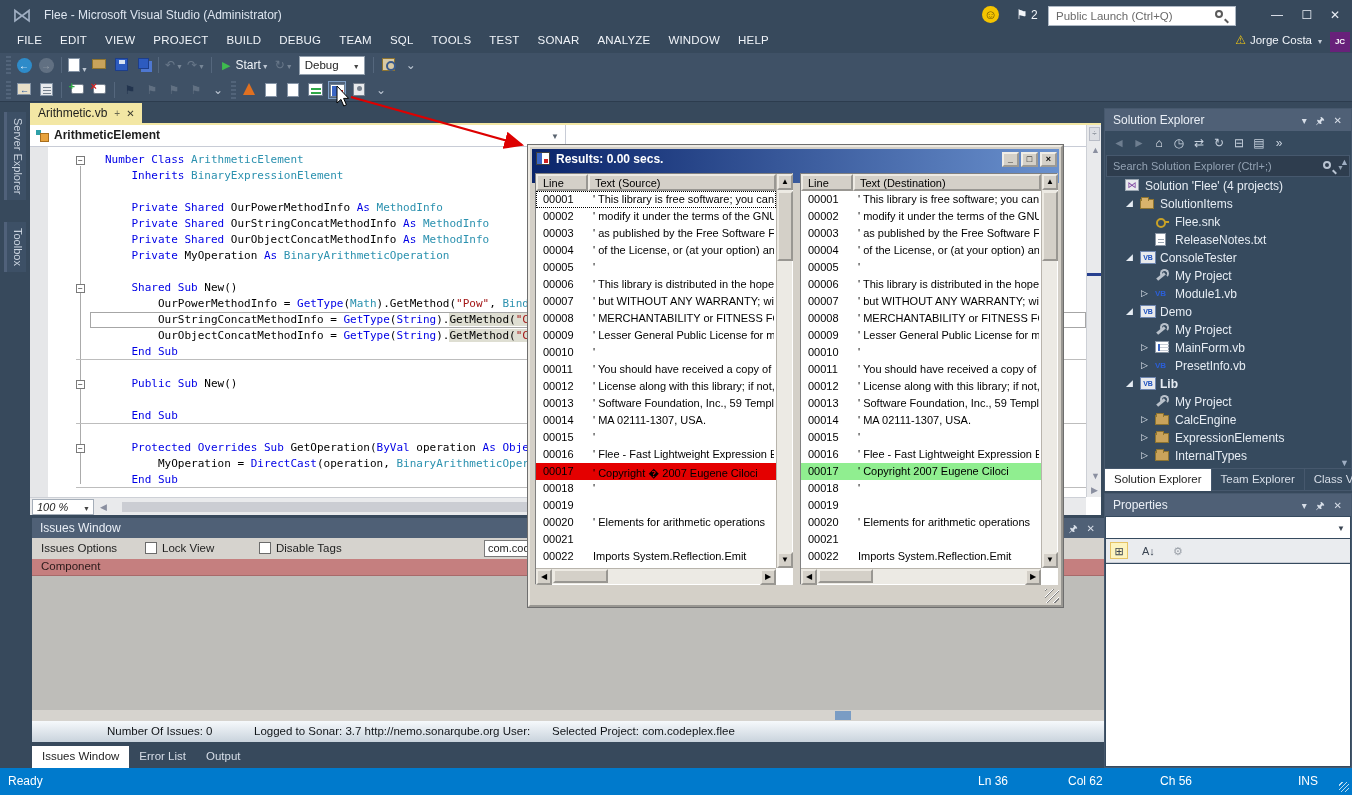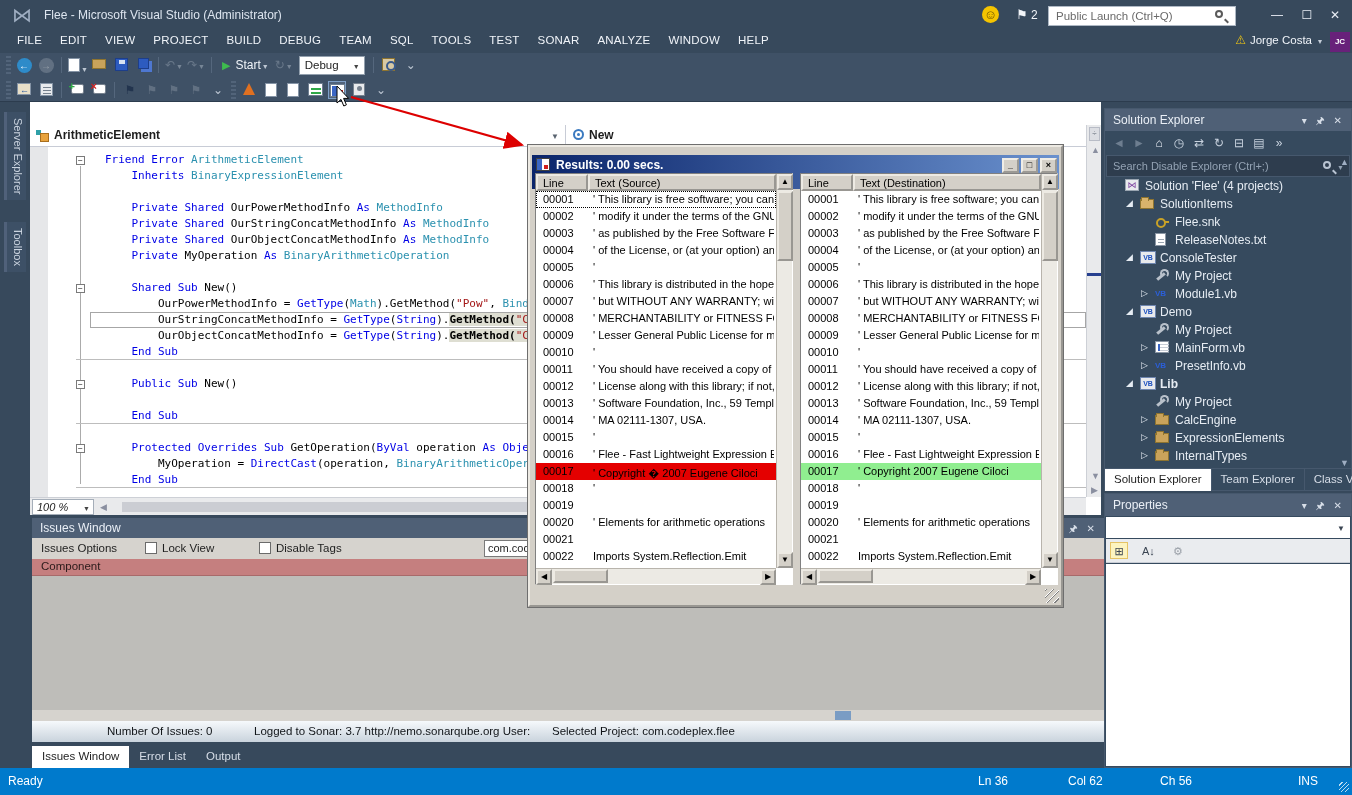--- a/index.html
+++ b/index.html
@@ -95,42 +95,42 @@
   #nav-right .lbl { position:absolute; left:22px; top:3px; font-weight:bold; font-size:12px; color:#1E1E1E; }
   #nav-right .caret { position:absolute; right:5px; top:7px; font-size:8px; color:#5A6470; }
   .ic-method { position:absolute; left:6px; top:4px; width:11px; height:11px; border:2px solid #3B7AC0; border-radius:50%; }
   .ic-method::after { content:""; position:absolute; left:2px; top:2px; width:3px; height:3px; background:#3B7AC0; border-radius:50%; }
 
   #codearea { position:absolute; left:0; top:45px; width:1056px; height:350px; background:#FFFFFF; overflow:hidden; }
   #indicator-margin { position:absolute; left:0; top:0; width:18px; height:350px; background:#E6E7E9; }
   #codelines { position:absolute; left:60px; top:5px; right:0; }
   .cl { position:relative; height:16px; font-family:"DejaVu Sans Mono", monospace; font-size:11px; line-height:16px; white-space:pre; padding-left:15px; color:#000; }
   .cl .k { color:#0000E6; } .cl .t { color:#2B91AF; } .cl .s { color:#A31515; } .cl .d { color:#000000; }
-  .cl .dh { color:#000000; background:#DEDED2;font-weight:bold; } .cl .sh { color:#A31515; background:#DEDED2; }
+  .cl .dh { color:#000000; background:#DEDED2; } .cl .sh { color:#A31515; background:#DEDED2; }
   .cl.sep { border-bottom:1px solid #BDBDBD; margin-left:-14px; padding-left:29px; }
   .cl.cur { outline:1px solid #A6A6A6; outline-offset:-1px; }
   .obox { position:absolute; left:-14px; top:4px; width:9px; height:9px; border:1px solid #7A7A7A; background:#fff; font-size:8px; line-height:7px; text-align:center; color:#404040; }
   #guide { position:absolute; left:50px; top:19px; width:1px; height:318px; background:#ABABAB; }
   .frag { position:absolute; font-family:"DejaVu Sans Mono", monospace; font-size:11px; background:#DEDED2; }
   .frag .k{ color:#0000E6; }
 
   #ed-hscroll { position:absolute; left:0; bottom:0; width:1056px; height:18px; background:#E9EAEC; border-top:1px solid #CDD0D6; }
   #zoom-combo { position:absolute; left:2px; top:1px; width:62px; height:16px; background:#FFFFFF; border:1px solid #A5AEB9; font-size:11px; color:#1E1E1E; }
   #zoom-combo .v { position:absolute; left:4px; top:1px;font-style:italic; }
   #zoom-combo .a { position:absolute; right:3px; top:5px; font-size:7px; color:#444; }
   .sb-arrow { position:absolute; color:#8A8FA0; font-size:9px; }
   #ed-hthumb { position:absolute; left:92px; top:4px; width:430px; height:10px; background:#CBCDD3; }
   #ed-vscroll { position:absolute; right:0; top:23px; width:15px; bottom:18px; background:#E9EAEC; border-left:1px solid #CDD0D6; }
   #ed-split { position:absolute; top:2px; left:2px; width:11px; height:14px; background:#DCDEE3; border:1px solid #B8BCC6; font-size:8px; line-height:12px; text-align:center; color:#5A6470; }
   #ed-vmark { position:absolute; left:0; right:0; top:148px; height:3px; background:#27408F; }
 
   
   #resultsdlg { position:absolute; left:528px; top:145px; width:535px; height:462px; background:#D4D0C8;
     border:2px outset #EDEAE3; box-shadow:0 0 0 1px #6E6E6E; z-index:40; font-family:"Liberation Sans", sans-serif; }
-  #dlg-title { position:absolute; left:2px; top:8px; right:2px; height:34px;
+  #dlg-title { position:absolute; left:2px; top:2px; right:2px; height:34px;
     background:linear-gradient(90deg,#0A246A,#6A91CE); color:#FFFFFF; font-weight:bold; font-size:12px; }
   #dlg-title .txt { position:absolute; left:24px; top:3px; }
   #dlg-icon { position:absolute; left:4px; top:3px; width:14px; height:13px; background:#FFFFFF; border:1px solid #404040; }
   #dlg-icon::before { content:""; position:absolute; left:0; top:0; width:5px; height:11px; background:#3B66C4; }
   #dlg-icon::after { content:""; position:absolute; right:1px; bottom:1px; width:4px; height:4px; background:#D02020; }
   .dlg-btn { position:absolute; top:3px; width:17px; height:15px; background:#D4D0C8; border:2px outset #F0EDE6; font-size:9px; line-height:11px; text-align:center; color:#000; font-weight:bold; }
   .rlist { position:absolute; top:26px; width:258px; bottom:20px; background:#FFFFFF; border:1px solid; border-color:#808080 #FFFFFF #FFFFFF #808080; }
   #rlist-src { left:5px; } #rlist-dst { left:270px; }
   .rl-head { position:absolute; top:0; left:0; right:16px; height:17px; }
   .rl-h { position:absolute; top:0; height:17px; background:#D4D0C8; border:2px outset #EDEAE3; font-size:11px; color:#000; padding:1px 0 0 5px; }
@@ -263,37 +263,37 @@
 
   <div id="toolbar1" class="tb-row"><span class="tb-grip"></span><span class="tbi"><span class="tb-circ" style="background: rgb(46, 139, 201);">←</span></span><span class="tbi dis"><span class="tb-circ" style="background: rgb(140, 151, 164);">→</span></span><span class="tb-sep"></span><span class="tbi"><span class="comp c-page"></span><span class="tb-dd">▼</span></span><span class="tbi"><span class="comp c-folder"></span></span><span class="tbi"><span class="comp c-floppy"></span></span><span class="tbi"><span class="comp c-floppy2"></span></span><span class="tb-sep"></span><span class="tbi dis" style="color: rgb(154, 166, 180);">↶<span class="tb-dd">▼</span></span><span class="tbi dis" style="color: rgb(154, 166, 180);">↷<span class="tb-dd">▼</span></span><span class="tb-sep"></span><span class="tb-start"><span class="play">▶</span><span>Start</span><span class="tb-dd">▼</span></span><span class="tbi dis" style="color: rgb(154, 166, 180);">↻<span class="tb-dd">▼</span></span><span class="tb-combo"><span class="v">Debug</span><span class="a">▼</span></span><span class="tb-sep"></span><span class="tbi"><span class="comp c-mag"></span></span><span class="tbi" style="color: rgb(188, 198, 210);">⌄</span></div>
   <div id="toolbar2" class="tb-row"><span class="tb-grip"></span><span class="tbi"><span class="comp c-framenav"></span></span><span class="tbi"><span class="comp c-framelist"></span></span><span class="tb-sep"></span><span class="tbi"><span class="comp c-tagadd"></span></span><span class="tbi"><span class="comp c-tagdel"></span></span><span class="tb-sep"></span><span class="tbi" style="color: rgb(34, 52, 78);">⚑</span><span class="tbi dis" style="color: rgb(140, 151, 164);">⚑</span><span class="tbi dis" style="color: rgb(140, 151, 164);">⚑</span><span class="tbi dis" style="color: rgb(140, 151, 164);">⚑</span><span class="tbi" style="color: rgb(188, 198, 210);">⌄</span><span class="tb-grip"></span><span class="tbi"><span class="comp c-flame"></span></span><span class="tbi"><span class="comp c-page"></span></span><span class="tbi"><span class="comp c-page"></span></span><span class="tbi"><span class="comp c-greenlist"></span></span><span class="tbi pressed"><span class="comp c-compare"></span></span><span class="tbi"><span class="comp c-person"></span></span><span class="tbi" style="color: rgb(188, 198, 210);">⌄</span></div>
 
   <div id="leftstrip">
       <div class="vtab" style="top: 10px;">Server Explorer</div>
       <div class="vtab" style="top: 120px;">Toolbox</div>
     </div>
 
   <div id="editor">
+    <div id="tabstrip">
+      <div id="doc-tab">
+        <span>Arithmetic.vb</span><span class="pin">+</span><span class="cls">✕</span>
+      </div>
+    </div>
     <div id="navbar">
       <div id="nav-left">
         <span class="ic-class"></span>
         <span class="lbl">ArithmeticElement</span>
         <span class="caret">▼</span>
       </div>
-      <div id="nav-right">
-        <span class="ic-method"></span>
-        <span class="lbl">New</span>
-        <span class="caret">▼</span>
-      </div>
     </div>
     <div id="codearea">
       <div id="indicator-margin"></div>
       <div id="guide"></div>
       <div id="codelines">
-          <div class="cl"><span class="obox">−</span><span class="k">Friend Error </span><span class="t">ArithmeticElement</span></div>
+          <div class="cl"><span class="obox">−</span><span class="k">Number Class </span><span class="t">ArithmeticElement</span></div>
           <div class="cl"><span class="d">    </span><span class="k">Inherits </span><span class="t">BinaryExpressionElement</span></div>
           <div class="cl"></div>
           <div class="cl"><span class="d">    </span><span class="k">Private Shared </span><span class="d">OurPowerMethodInfo </span><span class="k">As </span><span class="t">MethodInfo</span></div>
           <div class="cl"><span class="d">    </span><span class="k">Private Shared </span><span class="d">OurStringConcatMethodInfo </span><span class="k">As </span><span class="t">MethodInfo</span></div>
           <div class="cl"><span class="d">    </span><span class="k">Private Shared </span><span class="d">OurObjectConcatMethodInfo </span><span class="k">As </span><span class="t">MethodInfo</span></div>
           <div class="cl"><span class="d">    </span><span class="k">Private </span><span class="d">MyOperation </span><span class="k">As </span><span class="t">BinaryArithmeticOperation</span></div>
           <div class="cl"></div>
           <div class="cl"><span class="obox">−</span><span class="d">    </span><span class="k">Shared Sub </span><span class="d">New()</span></div>
           <div class="cl"><span class="d">        OurPowerMethodInfo = </span><span class="k">GetType</span><span class="d">(</span><span class="t">Math</span><span class="d">).GetMethod(</span><span class="s">"Pow"</span><span class="d">, </span><span class="t">Bindi</span></div>
           <div class="cl cur"><span class="d">        OurStringConcatMethodInfo = </span><span class="k">GetType</span><span class="d">(</span><span class="k">String</span><span class="d">).</span><span class="dh">GetMethod(</span><span class="sh">"Co</span></div>
@@ -353,21 +353,21 @@
   </div>
   <div id="bottomtabs"><span class="btab active">Issues Window</span><span class="btab">Error List</span><span class="btab">Output</span></div>
 
   <div id="solexp">
     <div class="pane-title">
       <span>Solution Explorer</span>
       <span class="pane-glyphs">▾ 🖈 ✕</span>
     </div>
     <div id="se-toolbar"><span class="se-ti" style="color: rgb(110, 126, 144);">◄</span><span class="se-ti" style="color: rgb(110, 126, 144);">►</span><span class="se-ti" style="color: rgb(234, 239, 246);">⌂</span><span class="se-ti" style="color: rgb(200, 210, 222);">◷</span><span class="se-ti" style="color: rgb(200, 210, 222);">⇄</span><span class="se-ti" style="color: rgb(200, 210, 222);">↻</span><span class="se-ti" style="color: rgb(200, 210, 222);">⊟</span><span class="se-ti" style="color: rgb(200, 210, 222);">▤</span><span class="se-ti" style="color: rgb(200, 210, 222);">»</span></div>
     <div id="se-search">
-      <span class="ph">Search Disable Explorer (Ctrl+;)</span>
+      <span class="ph">Search Solution Explorer (Ctrl+;)</span>
       <span class="mag"></span>
       <span class="caret">▼</span>
     </div>
     <div id="se-tree">
         <div class="trow">
           <span class="tic tic-sln" style="left: 20px;">⋈</span>
           <span class="lbl" style="left: 40px;">Solution 'Flee' (4 projects)</span>
         </div>
         <div class="trow">
           <span class="exp" style="left: 21px;">◢</span>

